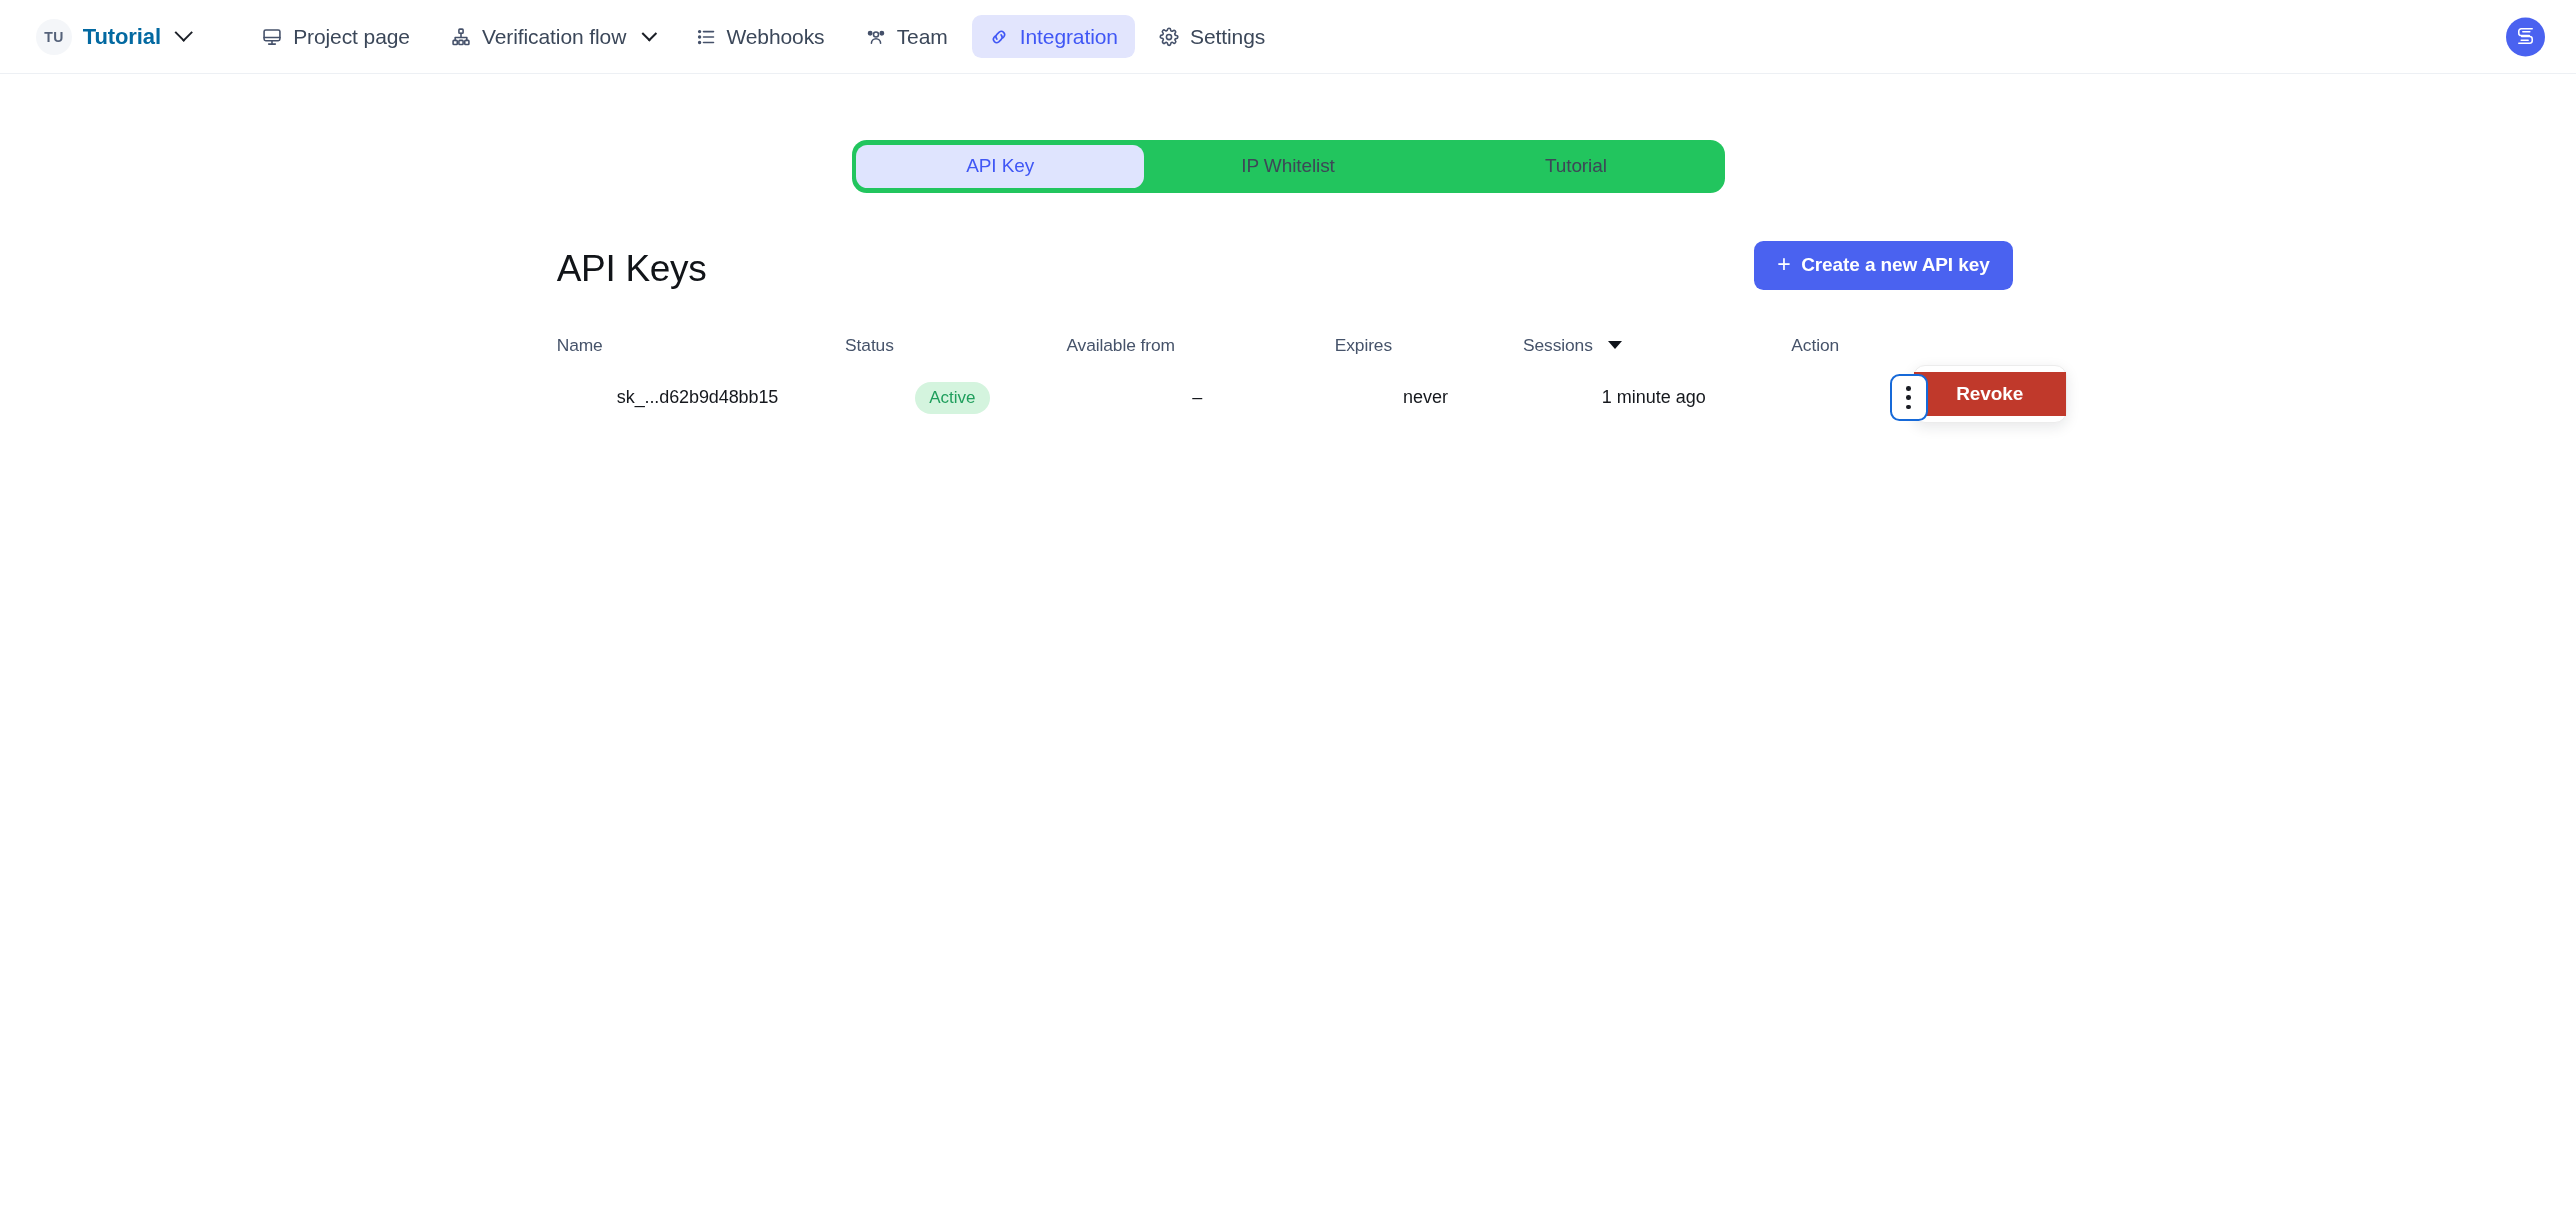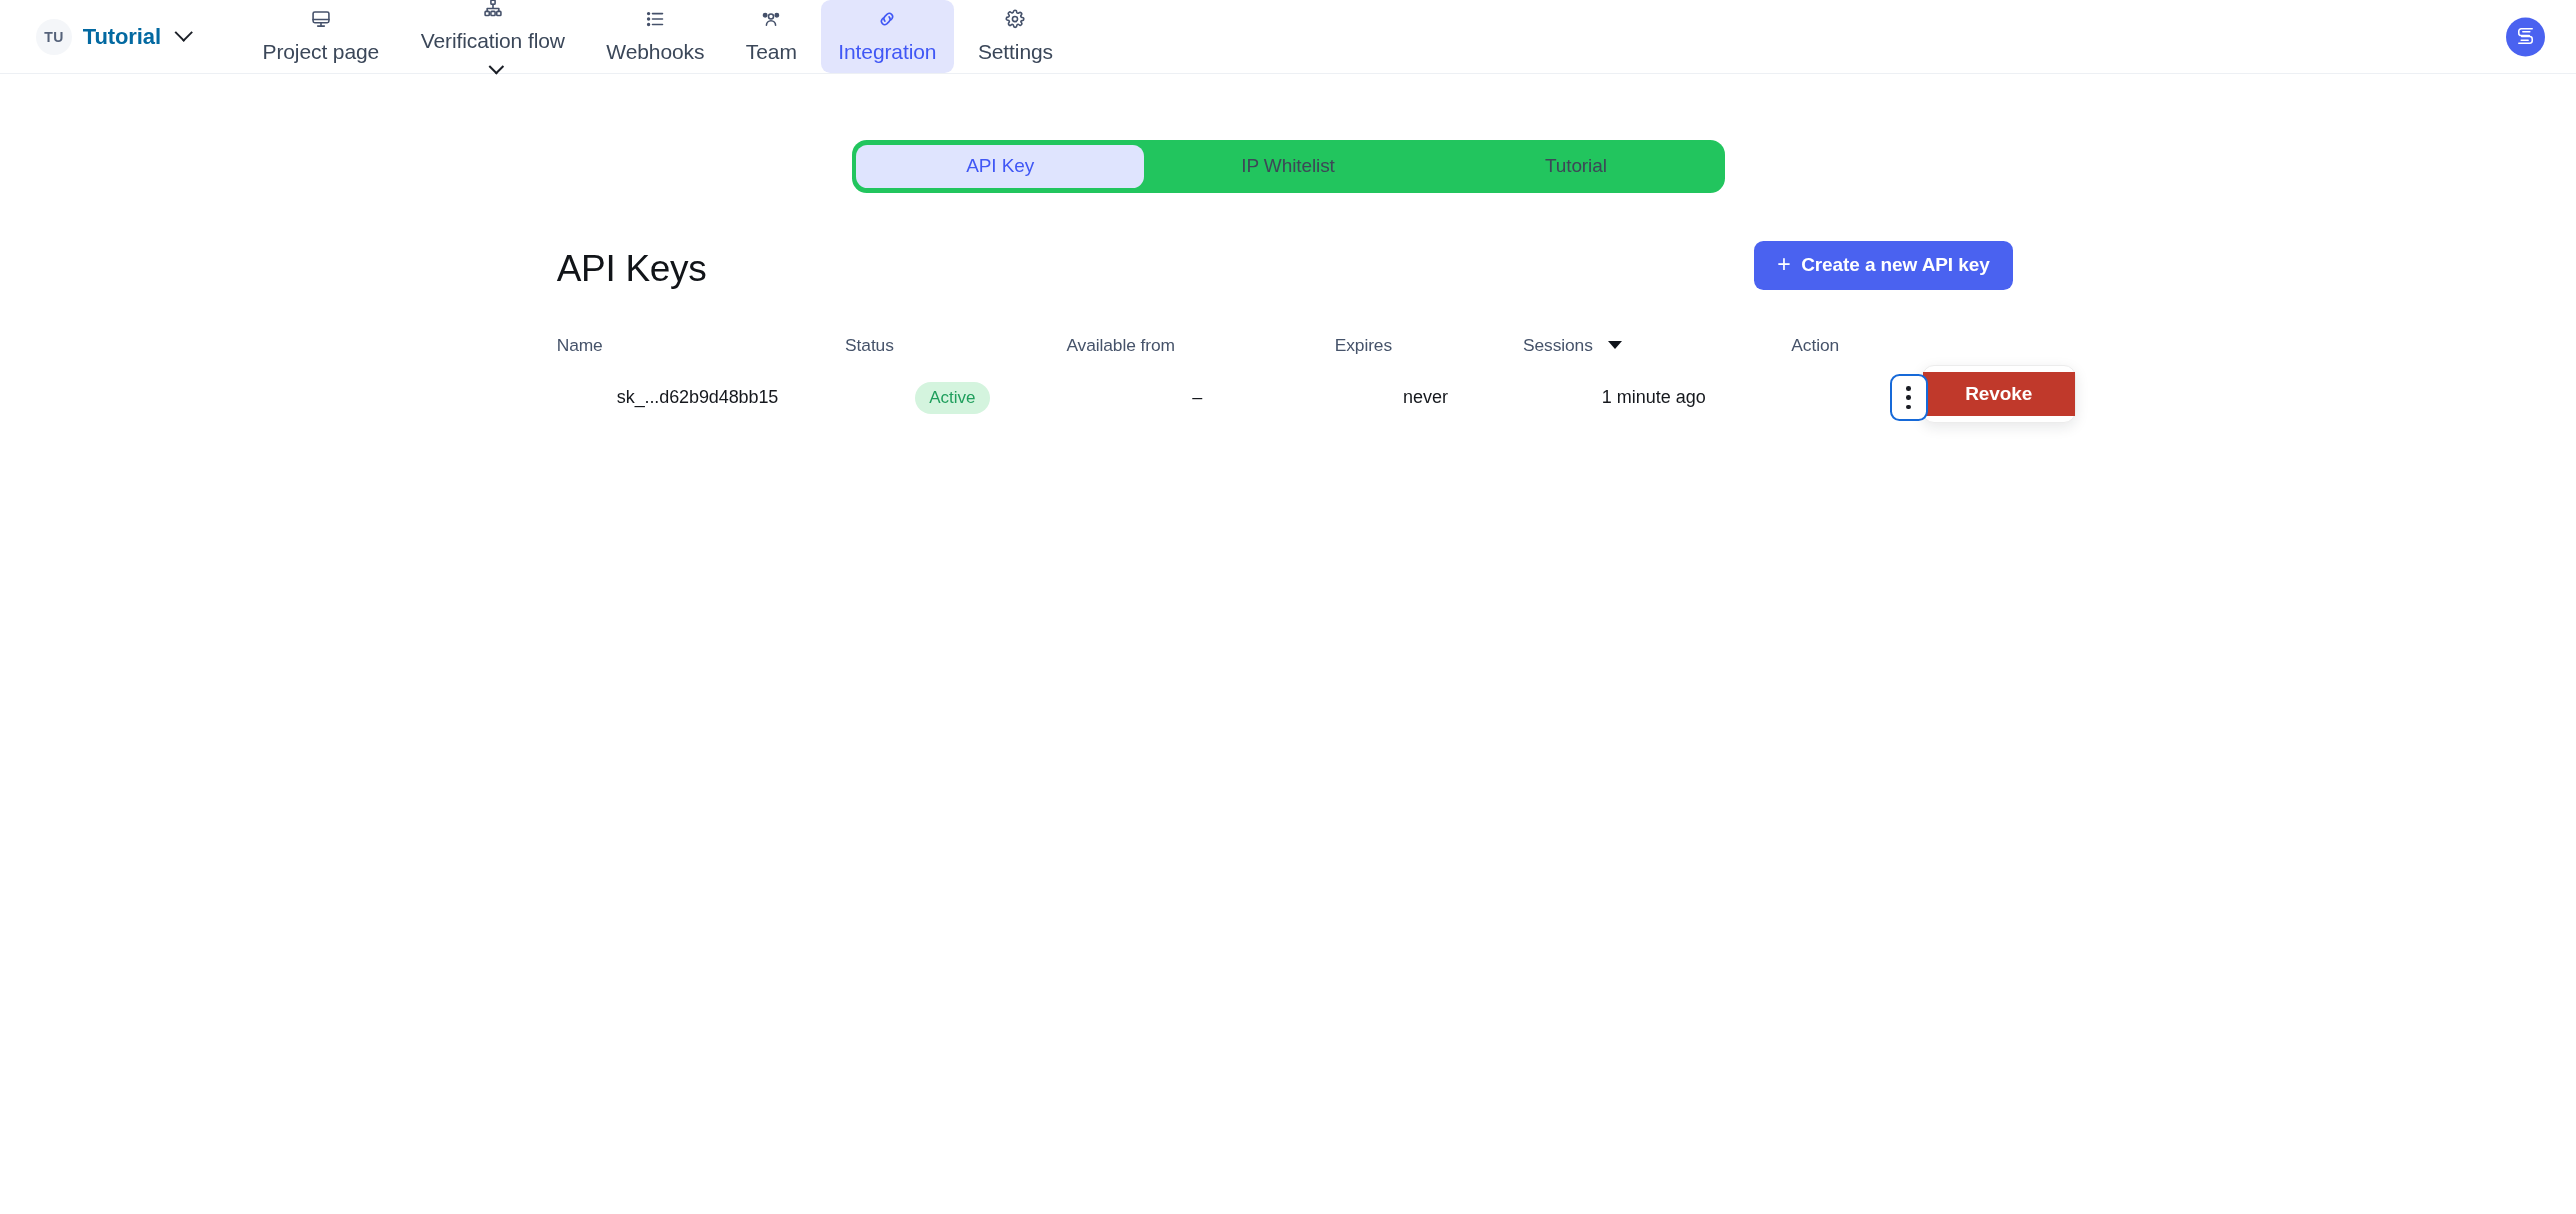--- a/index.html
+++ b/index.html
@@ -76,21 +76,20 @@
     align-items: center;
     gap: 10.7px;
     padding: 9.4px 17.4px;
     border-radius: 9.4px;
     font-size: 21px;
     font-weight: 500;
     color: #3b4759;
     cursor: pointer;
     white-space: nowrap;
     letter-spacing: -0.1px;
-    flex-direction: column;
   }
   .navitem .nav-ic { flex: 0 0 auto; display:flex; align-items:center; }
   .navitem.active {
     background: #e2e5fd;
     color: #4057f5;
   }
   .navitem.active svg { stroke: #4057f5; }
   .navitem .mini-chev {
     display: inline-block;
     width: 10.7px;
@@ -263,21 +262,21 @@
   .kebab-btn i {
     display: block;
     width: 4.7px;
     height: 4.7px;
     border-radius: 50%;
     background: #1a1d24;
   }
 
   .menu {
     position: absolute;
-    left: 32px;
+    left: 23px;
     top: -9.4px;
     width: 154px;
     background: #ffffff;
     border: 1.3px solid #ececec;
     border-radius: 12px;
     padding: 6.7px 0;
     box-shadow: 0 4px 13.4px rgba(20,25,40,0.10);
     z-index: 2;
   }
   .menu-item {

